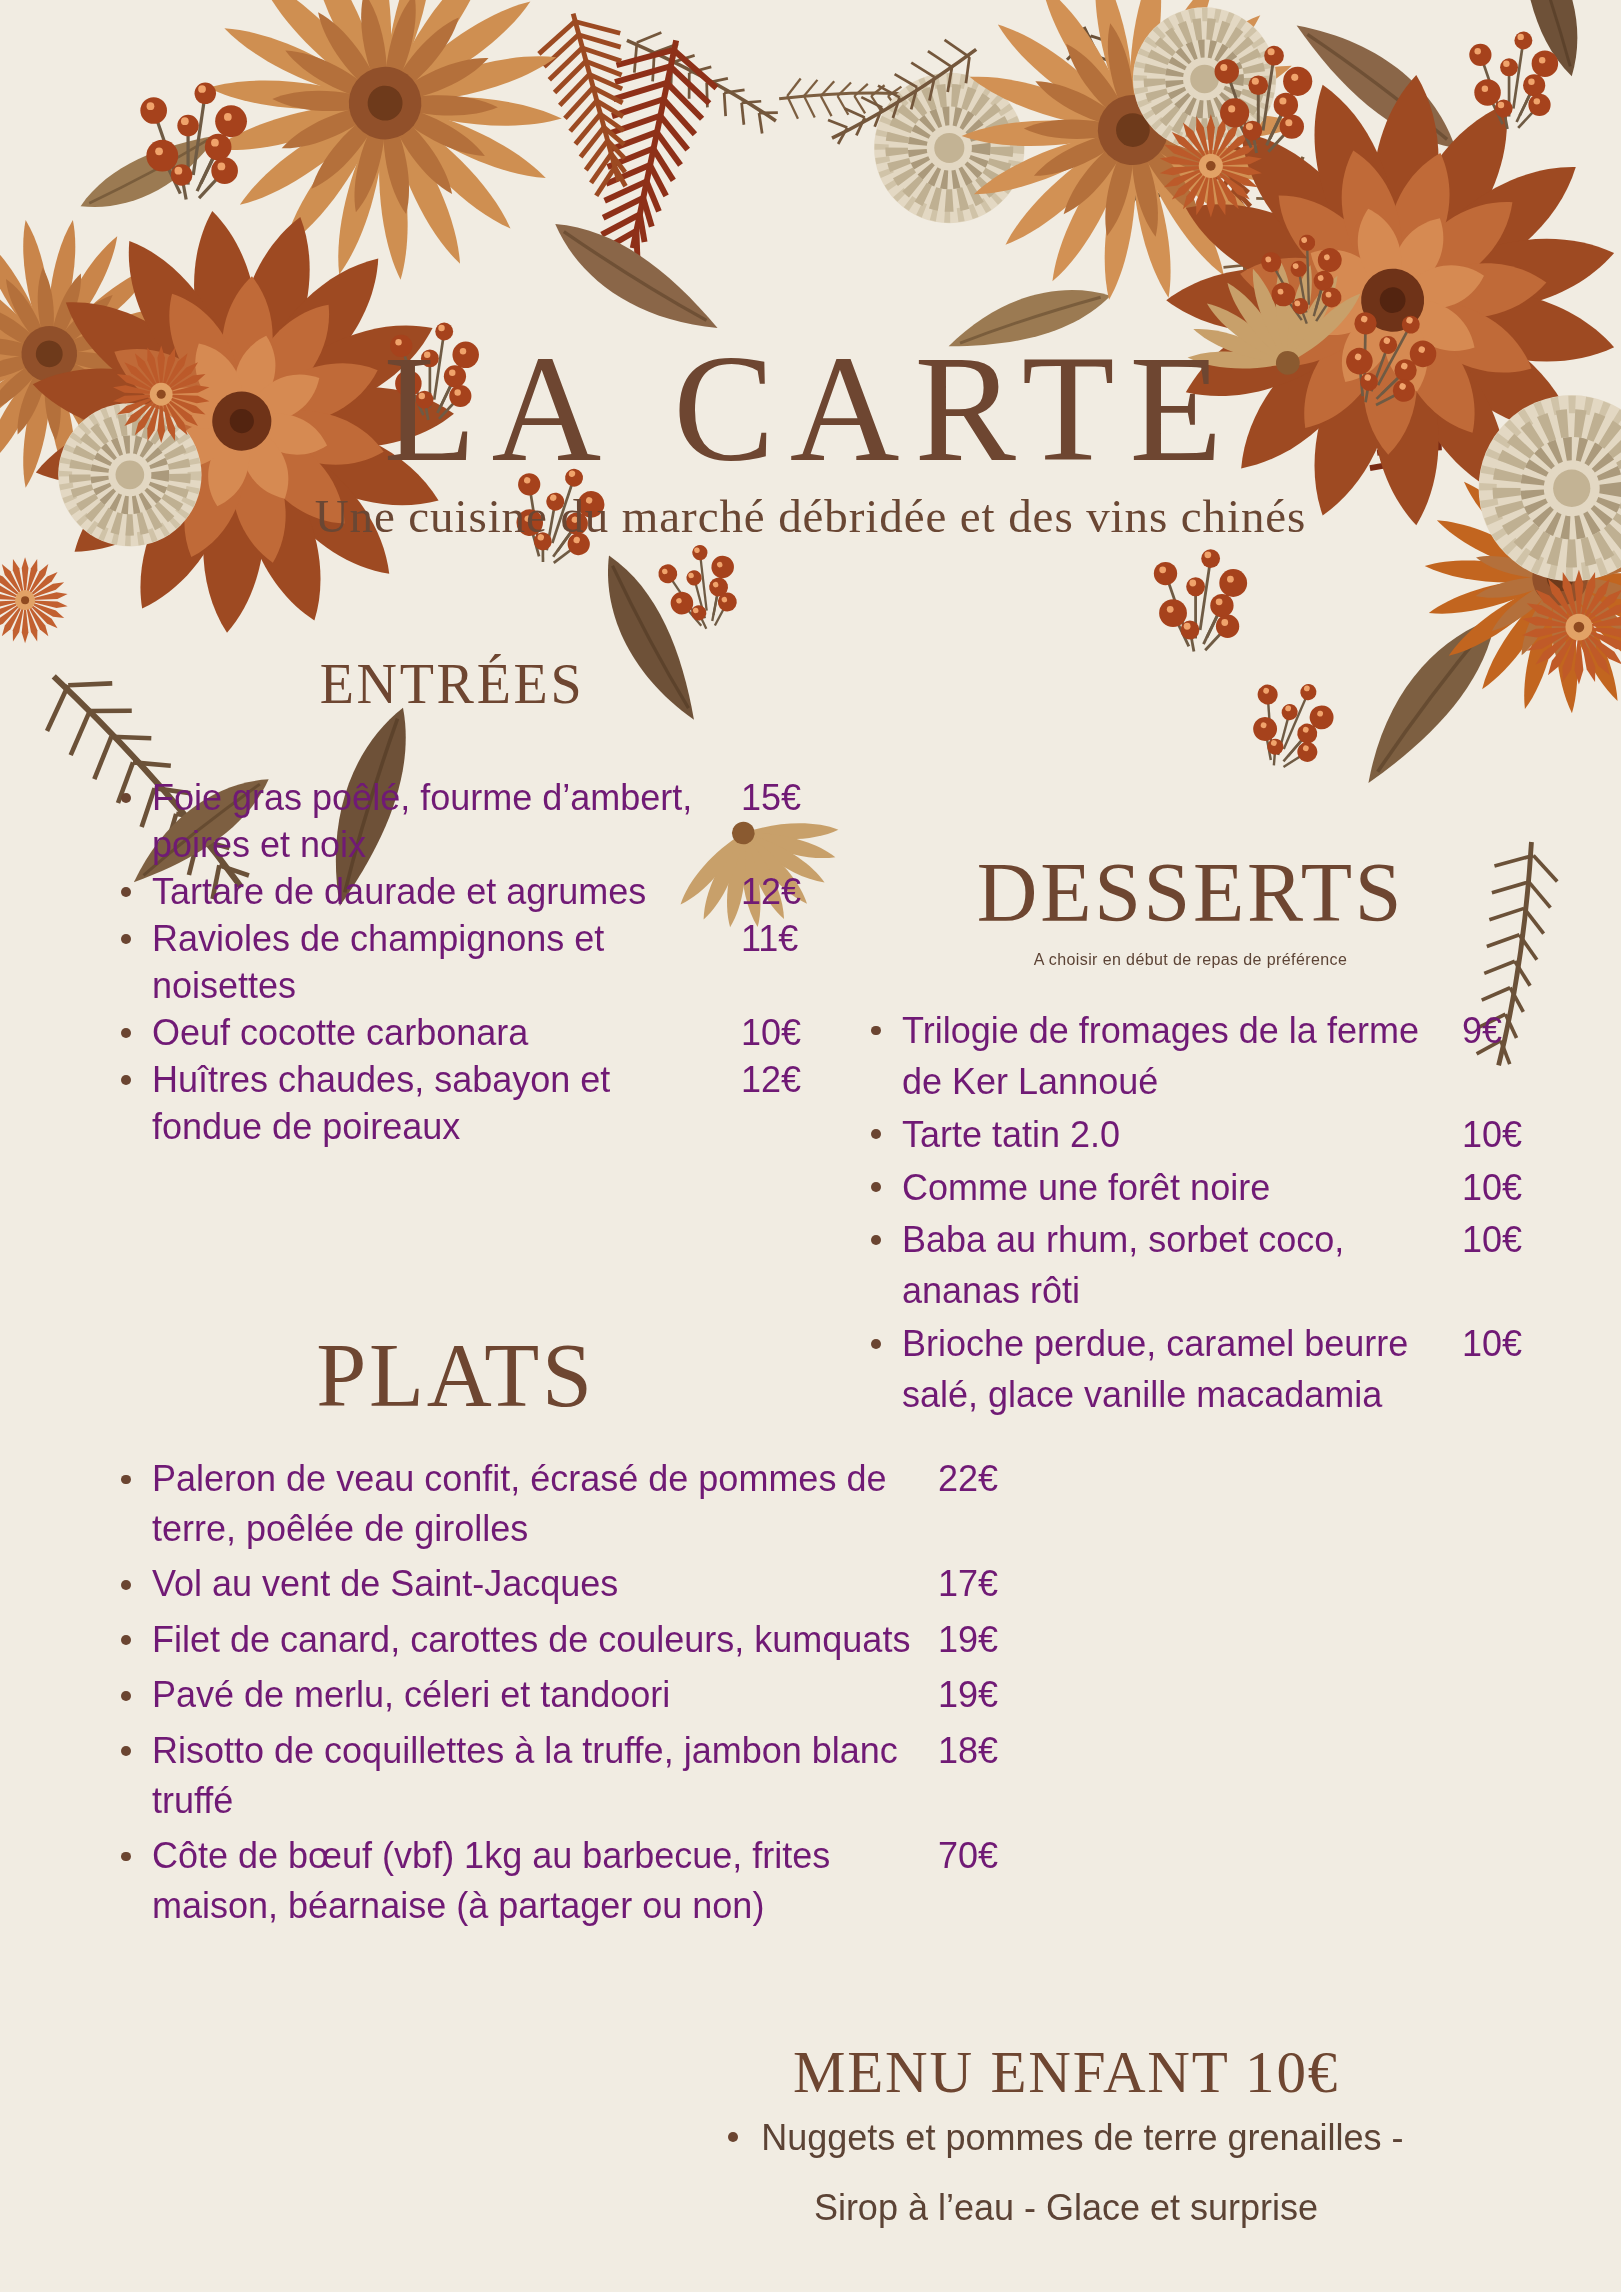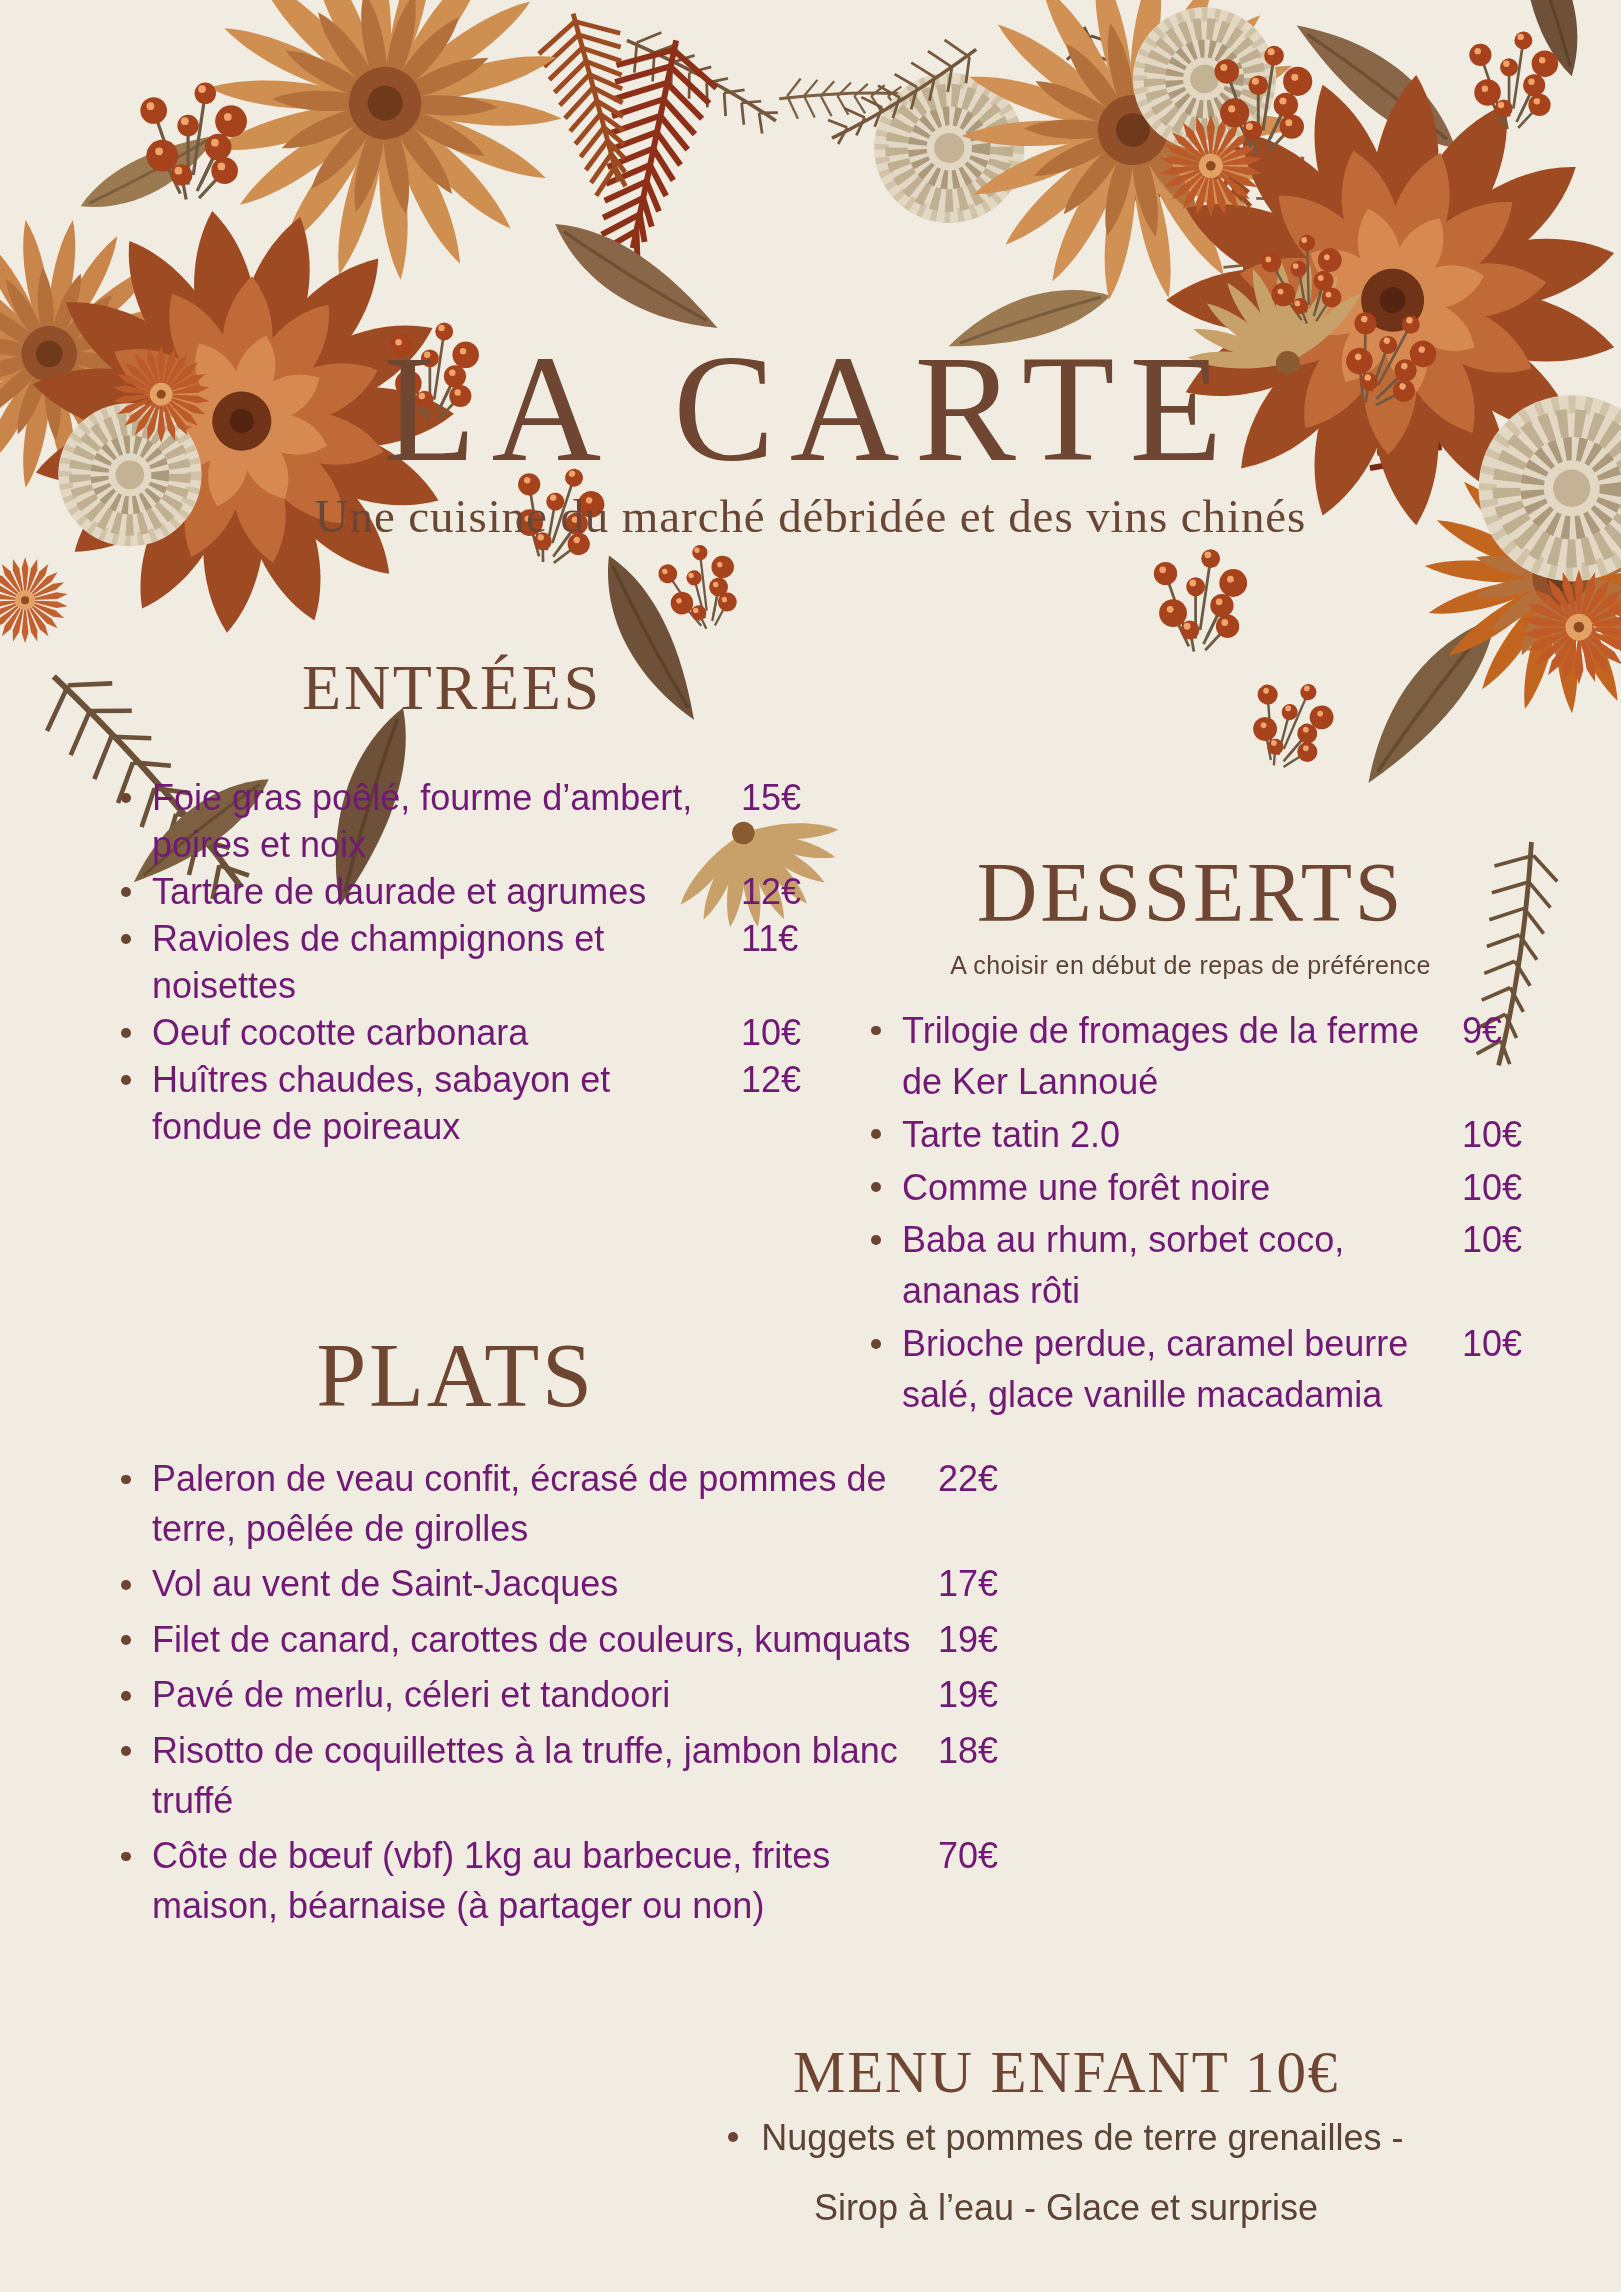--- a/index.html
+++ b/index.html
@@ -16,27 +16,27 @@
   }
   #subtitle{
     position:absolute;left:0;top:489px;width:1621px;text-align:center;
     font-family:"Liberation Serif",serif;font-size:47px;line-height:1.15;
     letter-spacing:0.9px;color:#6a4734;
   }
   .section-heading{
     position:absolute;text-align:center;color:#6e4631;
     font-family:"Liberation Serif",serif;line-height:1;letter-spacing:2.7px;
   }
-  #entrees-heading{left:94px;top:656px;width:716px;font-size:64px;}
+  #entrees-heading{left:94px;top:656px;width:716px;font-size:56px;}
   #desserts-heading{left:913px;top:851px;width:555px;font-size:84px;}
   #plats-heading{left:187px;top:1331px;width:537px;font-size:90px;}
   #menu-enfant-heading{left:618px;top:2019px;width:896px;font-size:59px;letter-spacing:1.8px;white-space:nowrap;margin-top:24px;}
   #desserts-subtitle{
     position:absolute;left:913px;top:951px;width:555px;text-align:center;
-    font-size:25px;color:#5c4335;letter-spacing:0.4px;
+    font-size:16px;color:#5c4335;letter-spacing:0.4px;
   }
   .menu-list{position:absolute;color:#701a75;font-size:36px;}
   #entrees-list{left:119px;top:774px;width:708px;}
   #desserts-list{left:869px;top:1005px;width:672px;}
   #plats-list{left:119px;top:1454px;width:905px;}
   .menu-row{position:relative;padding-left:33px;}
   #entrees-list .menu-row{line-height:47px;margin-bottom:0;}
   #desserts-list .menu-row{line-height:51px;margin-bottom:1.8px;}
   #plats-list .menu-row{line-height:50px;margin-bottom:5.4px;}
   .item-name{display:block;}

